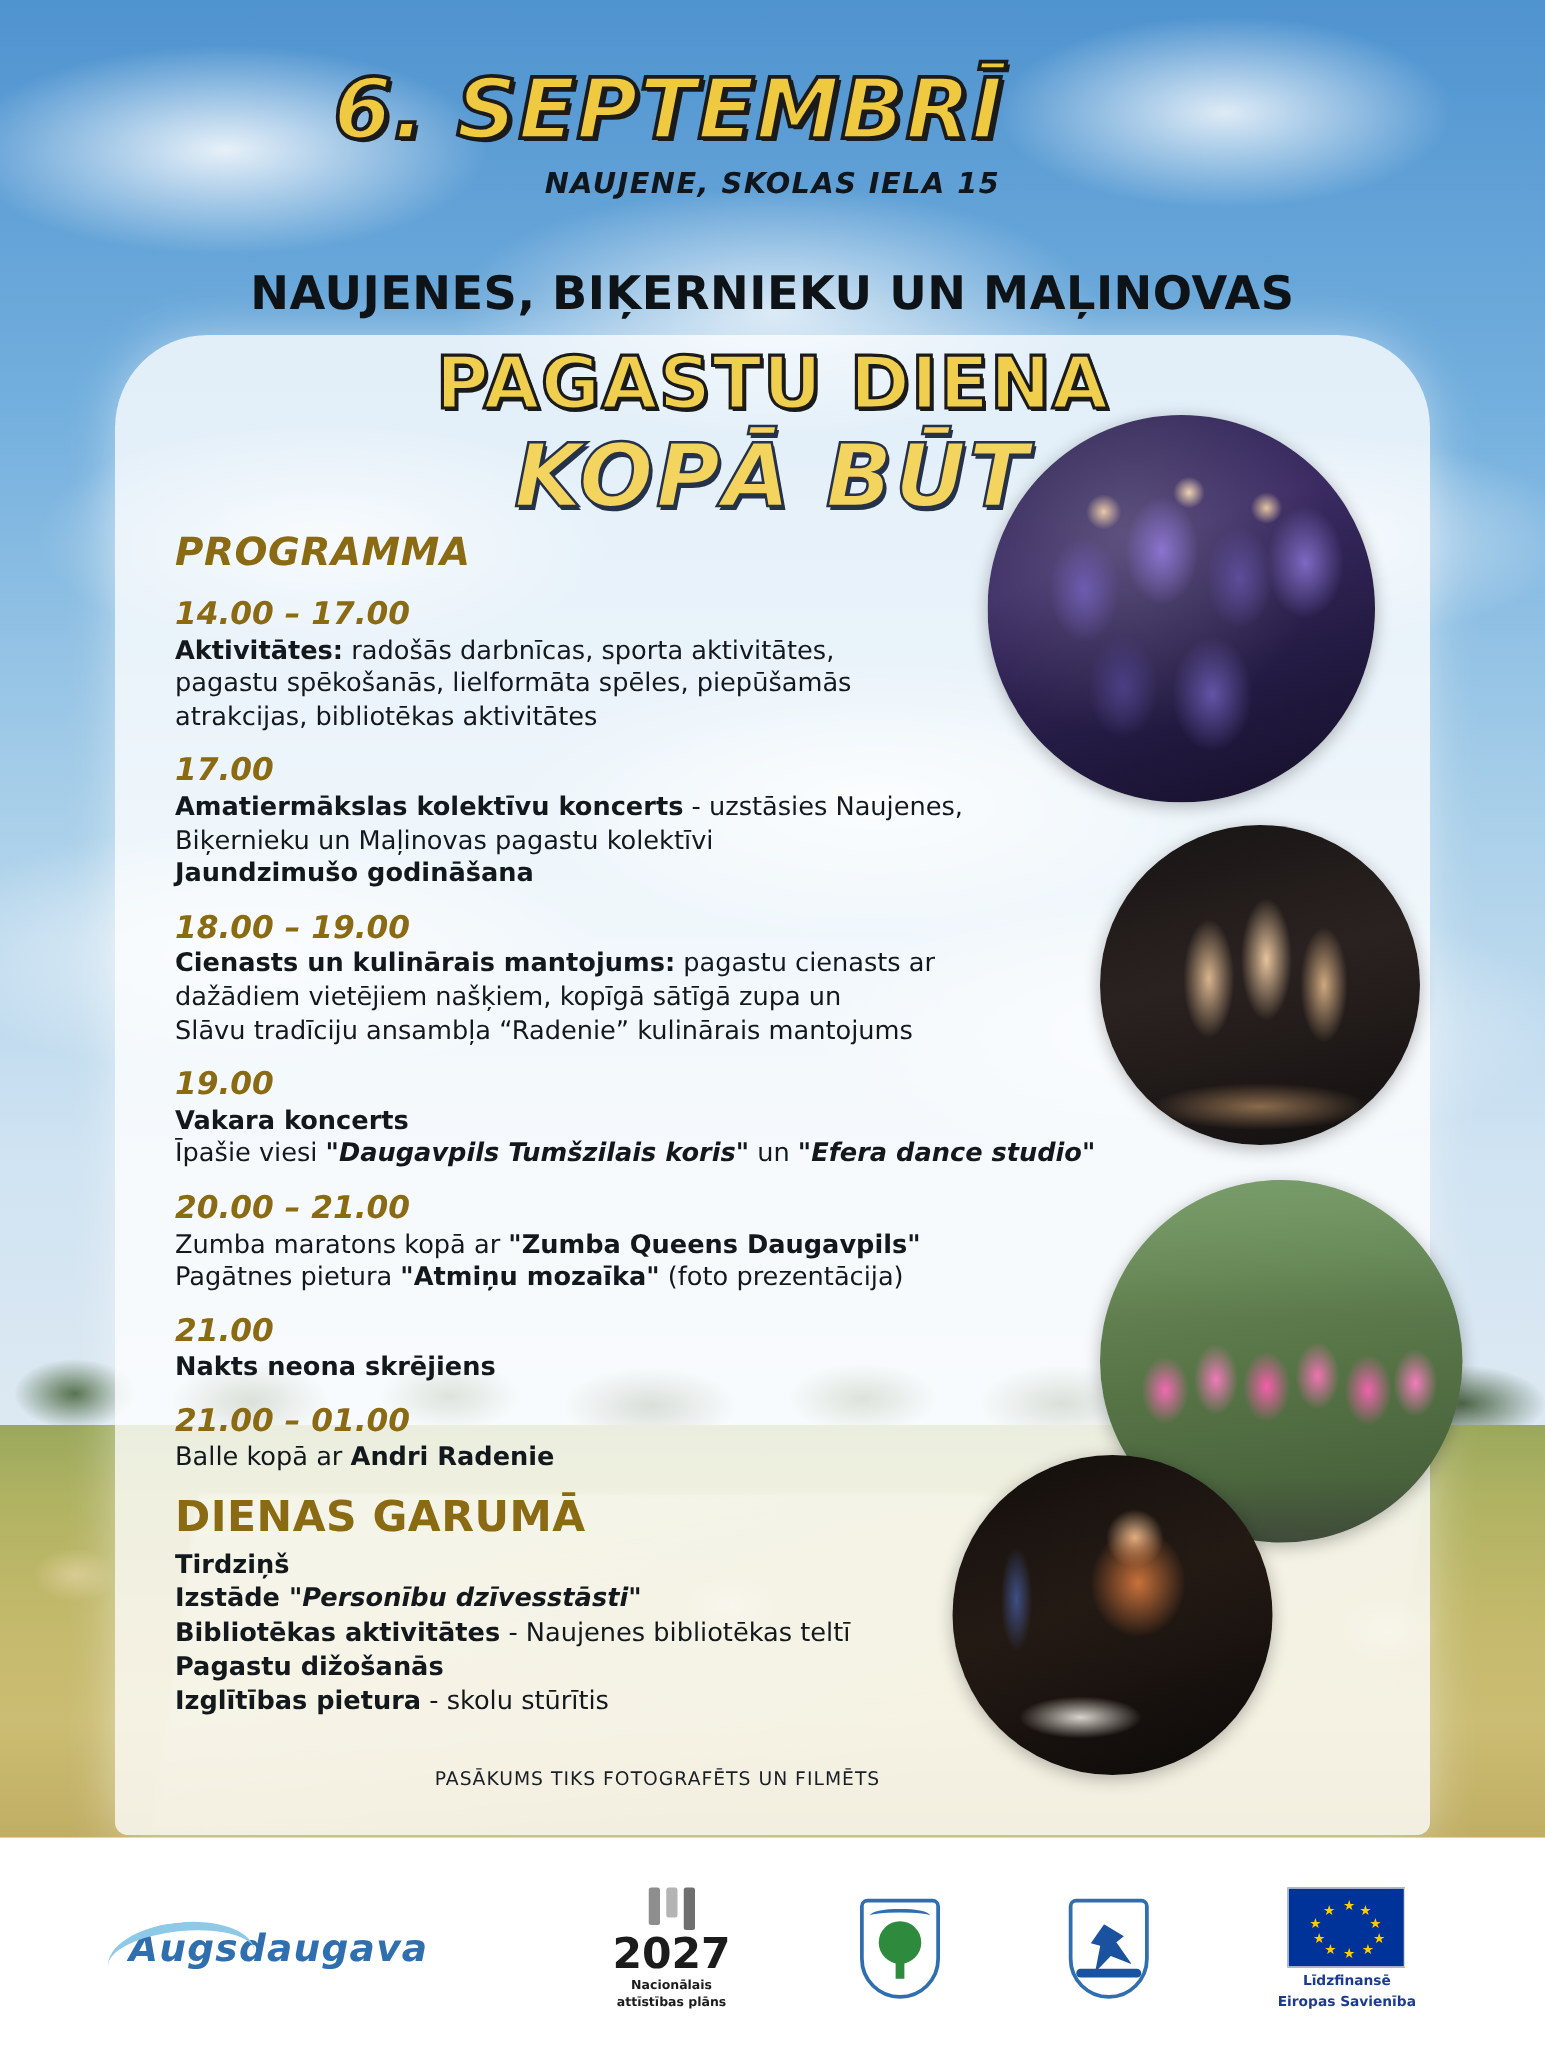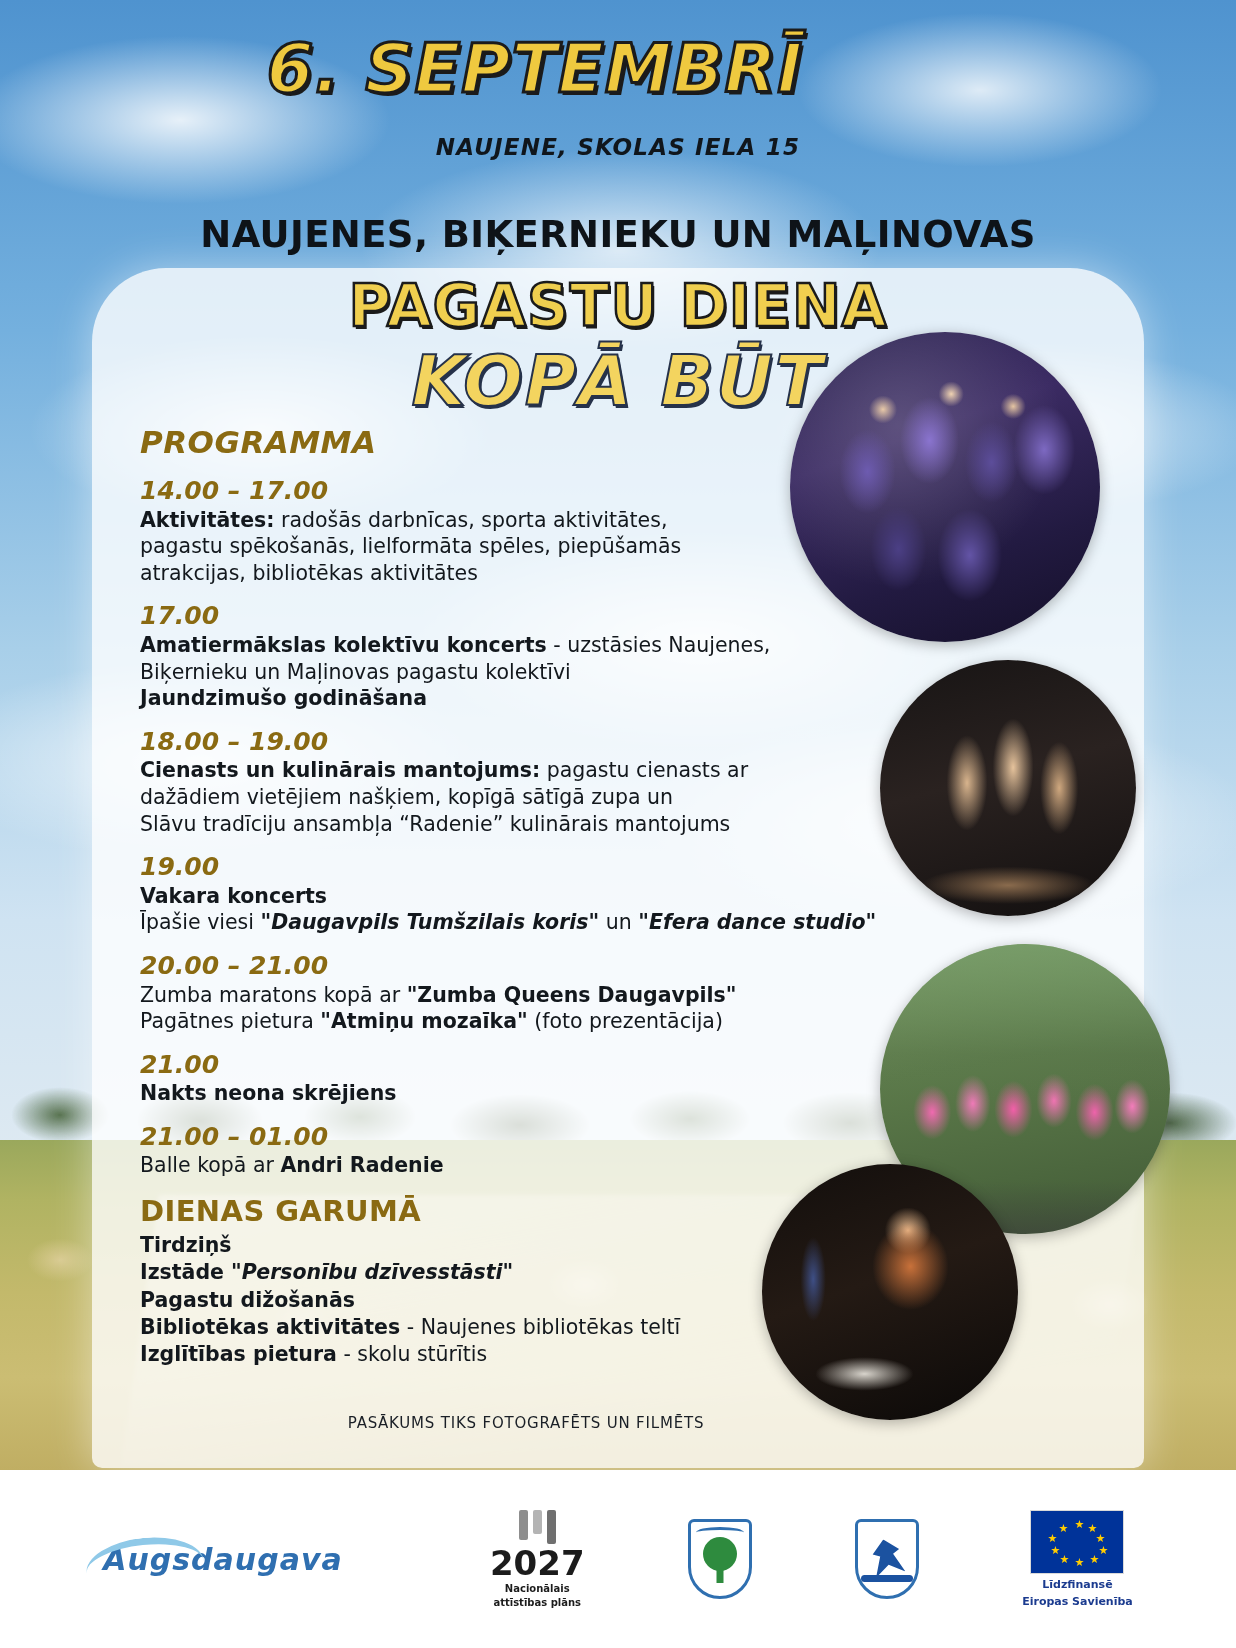--- a/index.html
+++ b/index.html
@@ -95,21 +95,21 @@
     width: 1052px;
     height: 1200px;
     background: rgba(255,255,255,0.80);
     border-radius: 74px 74px 10px 10px;
     box-shadow: 0 0 40px rgba(255,255,255,0.45);
   }
 
   
   .date-title {
     position: absolute;
-    top: 30px;
+    top: 48px;
     left: 0;
     width: 1070px;
     text-align: center;
     font-family: "DejaVu Sans", sans-serif;
     font-size: 67px;
     font-weight: 900;
     font-style: italic;
     letter-spacing: 1px;
     color: #efc93f;
     -webkit-text-stroke: 3px #1b1b1b;
@@ -191,21 +191,21 @@
     line-height: 1.22;
   }
   .lines {
     font-size: 20.5px;
     line-height: 1.30;
     color: #13181d;
   }
   .lines b { font-weight: 800; }
   .lines i { font-style: italic; font-weight: 800; }
   .daylong-heading {
-    font-size: 29px;
+    font-size: 34px;
     font-weight: 900;
     letter-spacing: .4px;
     color: #8a6a12;
     margin-top: 8px;
     margin-bottom: 4px;
   }
   .daylong .lines { line-height: 1.33; }
 
   .footnote {
     position: absolute;
@@ -439,22 +439,22 @@
       <div class="time">21.00 – 01.00</div>
       <div class="lines">
         <span>Balle kopā ar </span><b>Andri Radenie</b>
       </div>
     </div>
 
     <div class="daylong">
       <div class="daylong-heading">DIENAS GARUMĀ</div>
       <div class="lines"><b>Tirdziņš</b><span></span></div>
       <div class="lines"><b>Izstāde </b><i>"Personību dzīvesstāsti"</i><span></span></div>
+      <div class="lines"><b>Bibliotēkas aktivitātes</b><span> - Naujenes bibliotēkas teltī</span></div>
       <div class="lines"><b>Pagastu dižošanās</b><span></span></div>
-      <div class="lines"><b>Bibliotēkas aktivitātes</b><span> - Naujenes bibliotēkas teltī</span></div>
       <div class="lines"><b>Izglītības pietura</b><span> - skolu stūrītis</span></div>
     </div>
   </div>
 
   <div class="footnote">PASĀKUMS TIKS FOTOGRAFĒTS UN FILMĒTS</div>
 
   <div class="footer">
 
     <div class="logo logo-augsdaugava">
       <span class="swoosh"></span>

